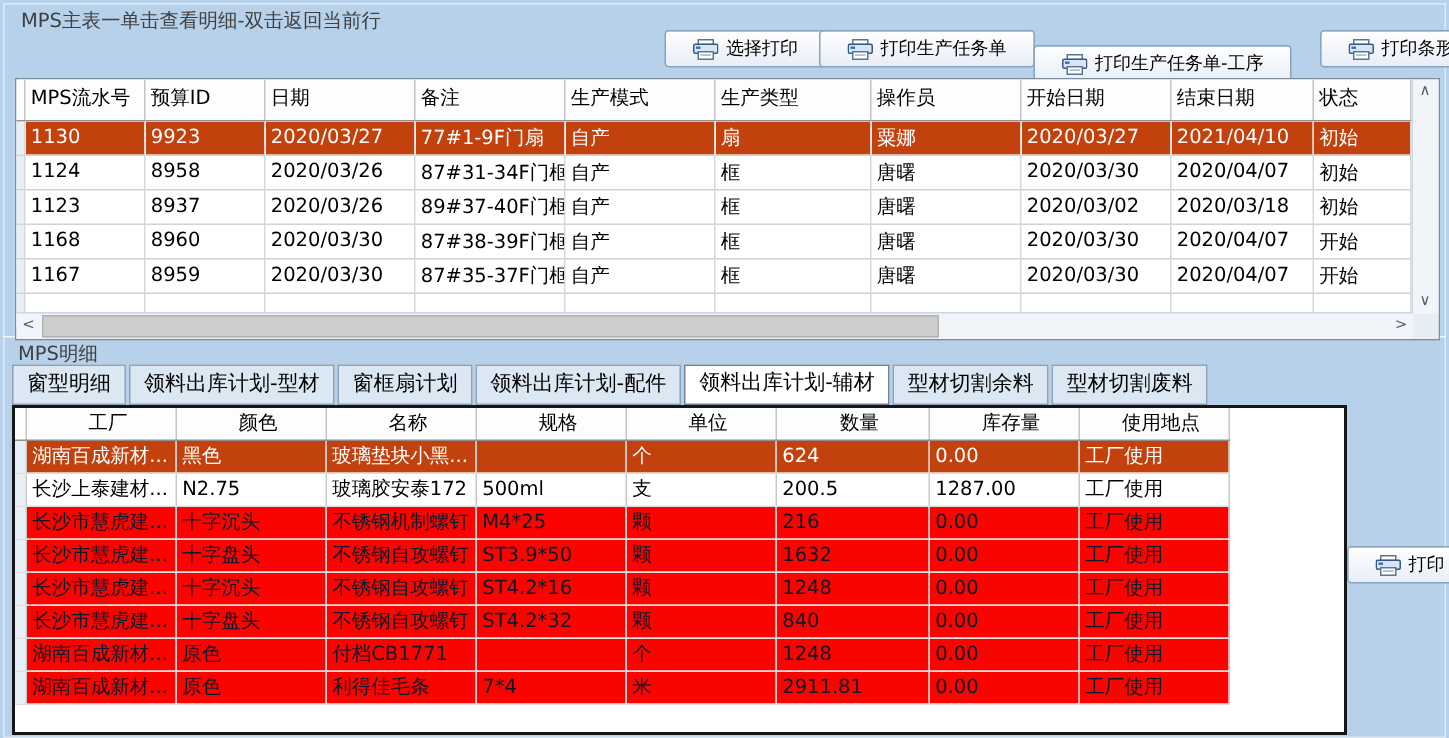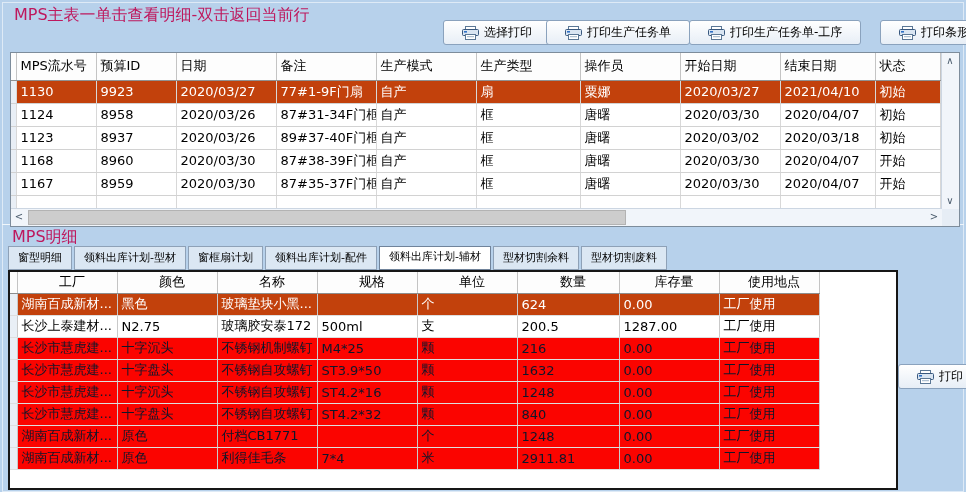--- a/index.html
+++ b/index.html
@@ -1,19 +1,19 @@
 <!DOCTYPE html>
 <html><head>
 <meta charset="utf-8">
 <style>
   html,body{margin:0;padding:0;}
   #app{position:relative;width:966px;height:492px;background:#b7d1eb;
        font-family:"DejaVu Sans","Liberation Sans",sans-serif;font-size:13px;color:#000;overflow:hidden;}
   .panel{position:absolute;border:1px solid rgba(255,255,255,.55);pointer-events:none;}
-  .section-title{position:absolute;font-size:16px;color:#be185d;}
+  .section-title{position:absolute;font-size:13px;color:#404040;}
 
   
   .master-toolbar{position:absolute;top:20px;left:0;width:958px;height:26px;}
   .btn{position:absolute;top:0;display:inline-flex;align-items:center;gap:5px;height:25px;
        padding:0 18px;background:linear-gradient(#ffffff,#e7eef6);
        border:1px solid #8aa2bd;border-radius:3px;font-size:12px;color:#000;
        font-family:inherit;cursor:pointer;white-space:nowrap;}
   .picon{display:inline-flex;line-height:0;}
 
   
@@ -39,21 +39,21 @@
   .hscroll{position:absolute;left:0;right:17px;bottom:0;height:17px;background:#f1f5fa;
            border-top:1px solid #ccd6e2;}
   .sb-arrow{position:absolute;color:#4c5d6e;font-size:10px;line-height:15px;width:16px;height:16px;
             text-align:center;cursor:pointer;}
   .sb-thumb{position:absolute;background:#cdcdcd;border:1px solid #b3b3b3;cursor:pointer;}
   .sb-corner{position:absolute;right:0;bottom:0;width:17px;height:17px;background:#e6edf5;}
 
   
   .tabs{position:absolute;left:8px;top:243px;height:27px;display:flex;align-items:flex-end;}
   .tab{padding:3px 9px 4px;background:#dbe7f3;border:1px solid #8ea1b7;margin-right:2px;
-       font-size:11px;cursor:pointer;white-space:nowrap;}
+       font-size:14px;cursor:pointer;white-space:nowrap;}
   .tab.active{background:#ffffff;padding-top:2px;padding-bottom:5px;border-color:#70839a;position:relative;z-index:2;}
 
   
   .detail-grid{position:absolute;left:8px;top:270px;width:886px;height:216px;
                background:#fff;border:2px solid #161616;}
   #detail-table{width:809px;}
   #detail-table th{height:21px;font-size:13px;text-align:center;padding:0 4px 0 14px;
                    border-right:1px solid #c4c4c4;border-bottom:1px solid #8d8d8d;background:#fdfdfd;}
   #detail-table td{height:22px;font-size:13px;padding:0 4px;
                    border-right:1px solid #c9c9c9;border-bottom:1px solid #dedede;}
@@ -89,21 +89,21 @@
           <svg width="17" height="14" viewBox="0 0 17 14">
             <rect x="3.5" y="0.5" width="10" height="3.2" fill="#ffffff" stroke="#5b7795"></rect>
             <rect x="0.5" y="3.5" width="16" height="6" rx="1" fill="#d9e5f2" stroke="#39587e"></rect>
             <rect x="2" y="5" width="3" height="1.6" fill="#2f6fc4"></rect>
             <rect x="3.5" y="8.5" width="10" height="5" fill="#ffffff" stroke="#5b7795"></rect>
             <rect x="5" y="10.2" width="7" height="1" fill="#9fb3c8"></rect>
           </svg>
         </span>
         <span>打印生产任务单</span>
       </button>
-      <button class="btn" style="left:689px;">
+      <button class="btn" style="left:689px;margin-top:10px;">
         <span class="picon">
           <svg width="17" height="14" viewBox="0 0 17 14">
             <rect x="3.5" y="0.5" width="10" height="3.2" fill="#ffffff" stroke="#5b7795"></rect>
             <rect x="0.5" y="3.5" width="16" height="6" rx="1" fill="#d9e5f2" stroke="#39587e"></rect>
             <rect x="2" y="5" width="3" height="1.6" fill="#2f6fc4"></rect>
             <rect x="3.5" y="8.5" width="10" height="5" fill="#ffffff" stroke="#5b7795"></rect>
             <rect x="5" y="10.2" width="7" height="1" fill="#9fb3c8"></rect>
           </svg>
         </span>
         <span>打印生产任务单-工序</span>

